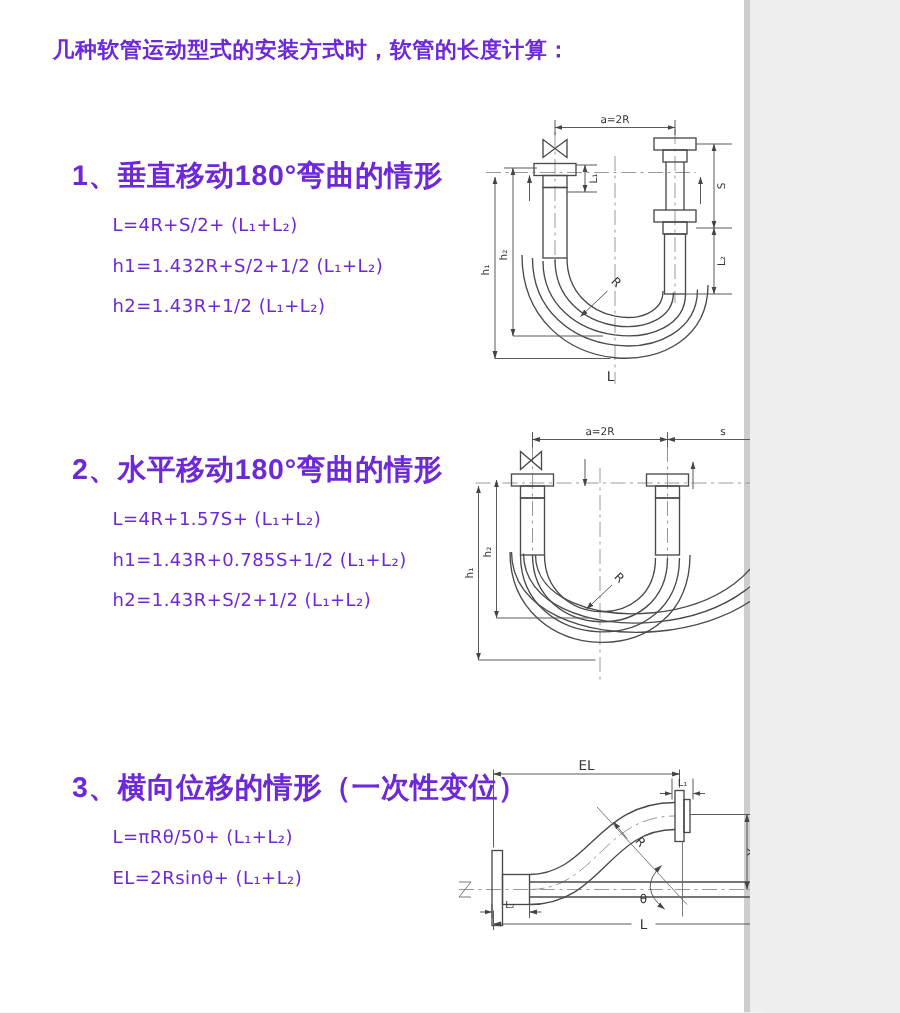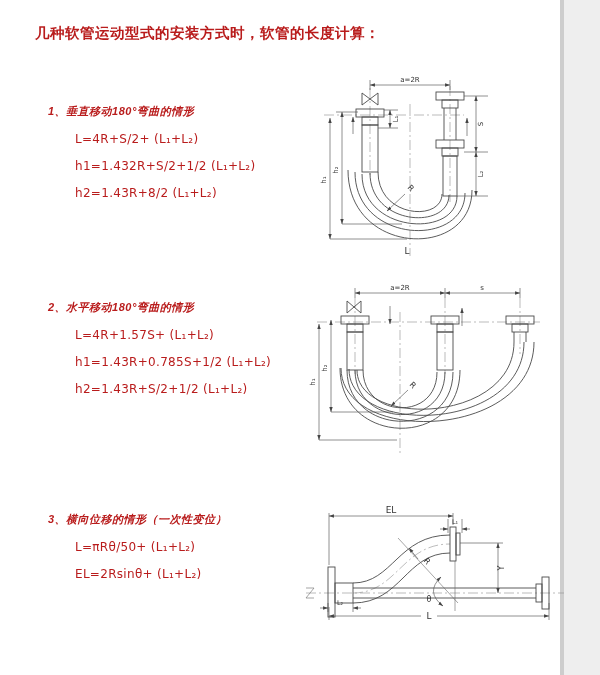--- a/index.html
+++ b/index.html
@@ -1,21 +1,21 @@
 <!DOCTYPE html>
 <html><head>
 <meta charset="utf-8">
 <style>
   html,body{margin:0;padding:0;background:#eee;}
-  .page{position:relative;width:564px;height:675px;background:#ffffff;overflow:hidden;
-        font-family:"Liberation Sans","DejaVu Sans",sans-serif;color:#b91c1c;}
+  .page{position:relative;width:500px;height:675px;background:#ffffff;overflow:hidden;
+        font-family:"Liberation Sans","DejaVu Sans",sans-serif;color:#6d28d9;}
   .scan-edge{position:absolute;right:0;top:0;width:4px;height:100%;background:#cdcdcd;}
   .title{position:absolute;left:35px;top:24px;font-size:14.5px;font-weight:bold;letter-spacing:.5px;}
   .section{position:absolute;left:48px;}
-  .sec-head{font-size:11px;font-weight:bold;letter-spacing:.5px;font-style:italic;}
+  .sec-head{font-size:19px;font-weight:bold;letter-spacing:.5px;}
   .formula{font-family:"DejaVu Sans",sans-serif;font-size:12px;margin-left:27px;margin-top:13px;letter-spacing:.3px;}
   .diag{position:absolute;}
   
   .dr{stroke:#4a4a4a;stroke-width:0.9;fill:none;}
   .cl{stroke:#8f8f8f;stroke-width:0.6;fill:none;stroke-dasharray:10 3 2 3;}
   .dim{stroke:#555;stroke-width:0.65;fill:none;}
   .thin{stroke:#6a6a6a;stroke-width:0.6;fill:none;}
   text.lbl{fill:#333;font-family:"DejaVu Sans",sans-serif;font-size:7px;text-anchor:middle;stroke:none;}
   text.big{font-size:9px;}
   text.med{font-size:8px;}
@@ -26,21 +26,21 @@
 
 <div class="page">
   <div class="scan-edge"></div>
 
   <div class="title">几种软管运动型式的安装方式时，软管的长度计算：</div>
 
   <div class="section" style="top:104px;">
     <div class="sec-head">1、垂直移动180°弯曲的情形</div>
     <div class="formula">L=4R+S/2+ (L₁+L₂)</div>
     <div class="formula">h1=1.432R+S/2+1/2 (L₁+L₂)</div>
-    <div class="formula">h2=1.43R+8/2 (L₁+L₂)</div>
+    <div class="formula">h2=1.43R+1/2 (L₁+L₂)</div>
   </div>
 
   <div class="section" style="top:300px;">
     <div class="sec-head">2、水平移动180°弯曲的情形</div>
     <div class="formula">L=4R+1.57S+ (L₁+L₂)</div>
     <div class="formula">h1=1.43R+0.785S+1/2 (L₁+L₂)</div>
     <div class="formula">h2=1.43R+S/2+1/2 (L₁+L₂)</div>
   </div>
 
   <div class="section" style="top:512px;">

